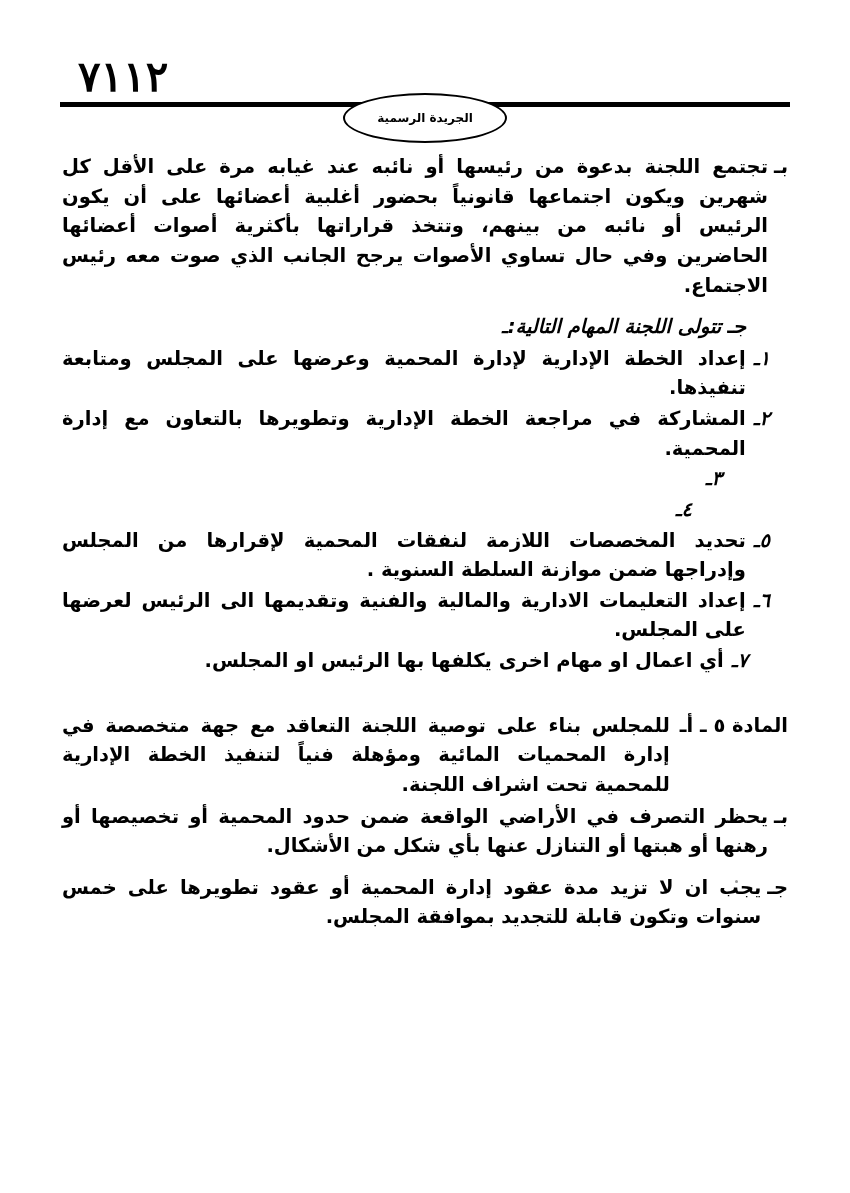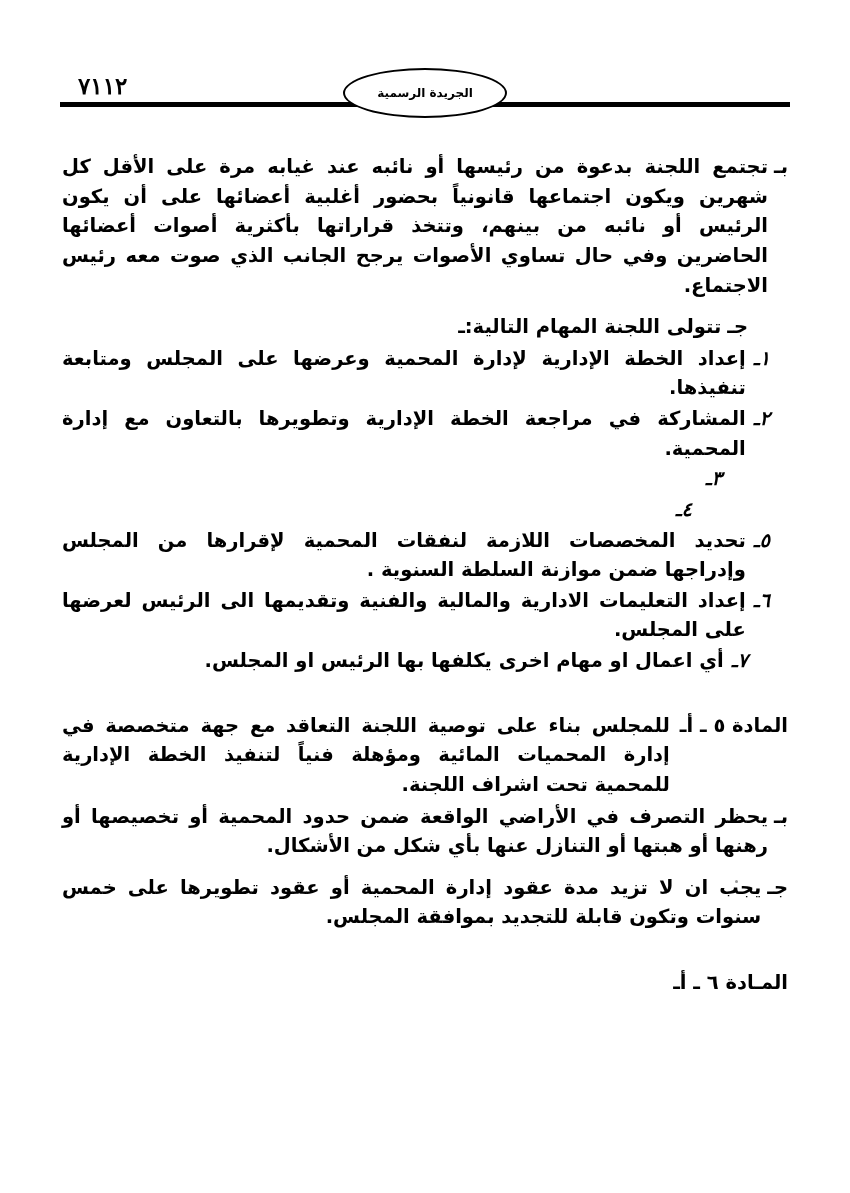--- a/index.html
+++ b/index.html
@@ -23,39 +23,39 @@
   }
 
   
   .header {
     position: relative;
     height: 80px;
     margin: 50px 60px 0 60px;
   }
   .page-number {
     position: absolute;
-    top: 24px;
+    top: 6px;
     left: 18px;
     font-family: "DejaVu Serif", "Liberation Serif", serif;
-    font-size: 23px;
+    font-size: 42px;
     font-weight: 700;
     letter-spacing: 1px;
     line-height: 1;
   }
   .header-rule {
     position: absolute;
     top: 52px;
     left: 0;
     right: 0;
     height: 5px;
     background: #000;
   }
   .header-oval {
     position: absolute;
-    top: 18px;
+    top: 43px;
     left: 50%;
     transform: translateX(-50%);
     width: 160px;
     height: 46px;
     border: 2px solid #000;
     border-radius: 50%;
     background: #fff;
     display: flex;
     align-items: center;
     justify-content: center;
@@ -169,21 +169,21 @@
 
     <div class="para justify-full">
       <span class="marker">بـ</span>
       <span class="txt">تجتمع اللجنة بدعوة من رئيسها أو نائبه عند غيابه مرة على الأقل كل شهرين ويكون اجتماعها قانونياً بحضور أغلبية أعضائها على أن يكون الرئيس أو نائبه من بينهم، وتتخذ قراراتها بأكثرية أصوات أعضائها الحاضرين وفي حال تساوي الأصوات يرجح الجانب الذي صوت معه رئيس الاجتماع.</span>
     </div>
 
     <div class="block-gap-sm"></div>
 
     <div class="para indent-2">
       <span class="marker">جـ</span>
-      <span class="txt" style="text-align:right;text-align-last:right;">تتولى اللجنة المهام التالية:ـ</span>
+      <span class="txt" style="text-align:right;text-align-last:right;font-style:italic;">تتولى اللجنة المهام التالية:ـ</span>
     </div>
 
     <ul class="num-list">
       <li class="indent-1">
         <span class="n">١ـ</span>
         <span class="t">إعداد الخطة الإدارية لإدارة المحمية وعرضها على المجلس ومتابعة تنفيذها.</span>
       </li>
       <li class="indent-1">
         <span class="n">٢ـ</span>
         <span class="t">المشاركة في مراجعة الخطة الإدارية وتطويرها بالتعاون مع إدارة المحمية.</span>
@@ -223,19 +223,18 @@
     <div class="block-gap-sm"></div>
 
     <div class="para justify-full">
       <span class="marker">جـ</span>
       <span class="txt">يجب ان لا تزيد مدة عقود إدارة المحمية أو عقود تطويرها على خمس سنوات وتكون قابلة للتجديد بموافقة المجلس.</span>
     </div>
 
     <div class="block-gap-lg"></div>
 
     <div class="article-head">
-      <span class="label">المـادة ٦ ـ أـ</span>
     </div>
 
   </div>
 
   <div class="speck" style="top:880px; left:735px;"></div>
 </div>
 
 </body></html>

